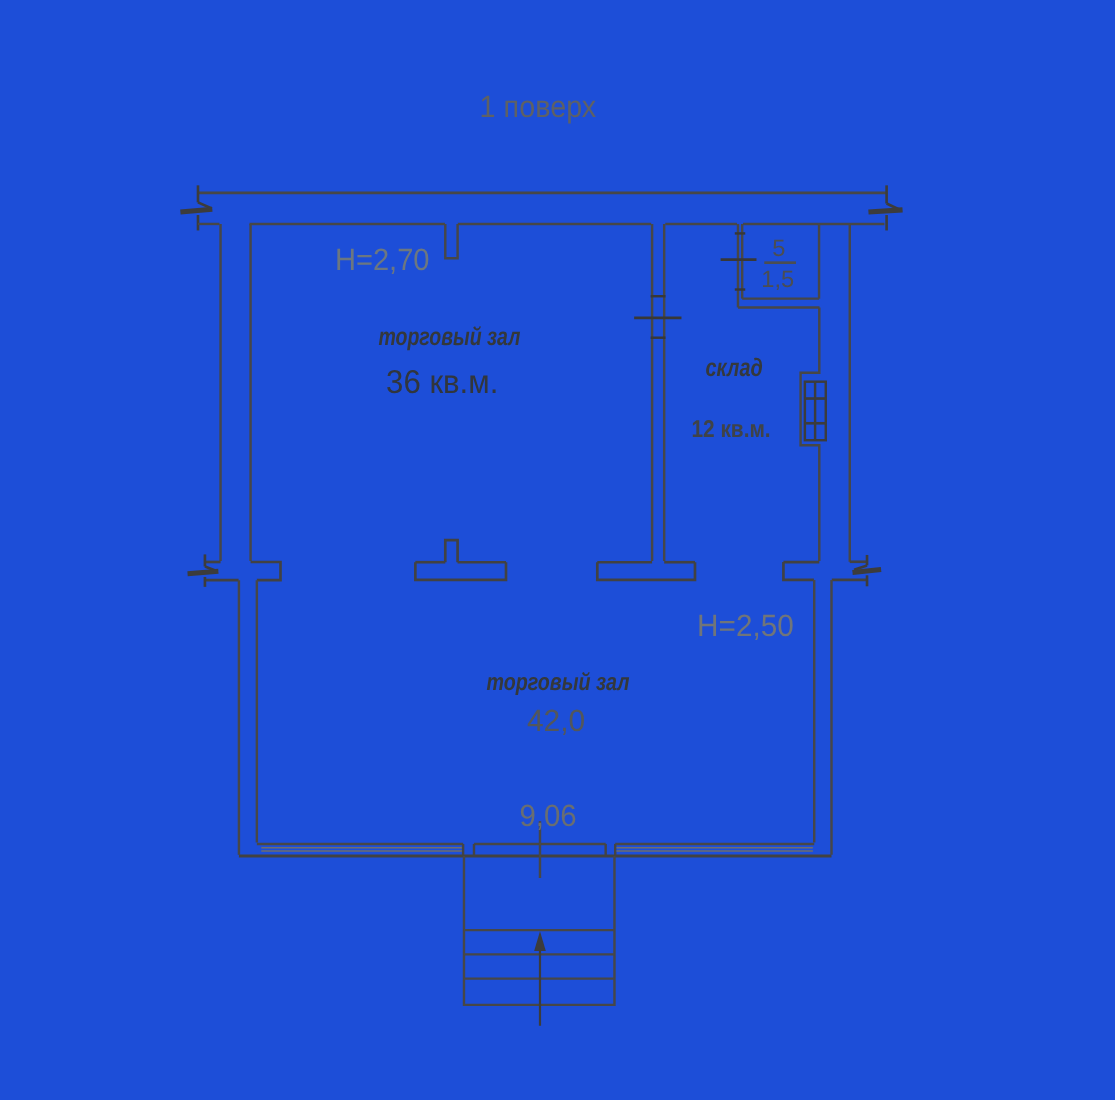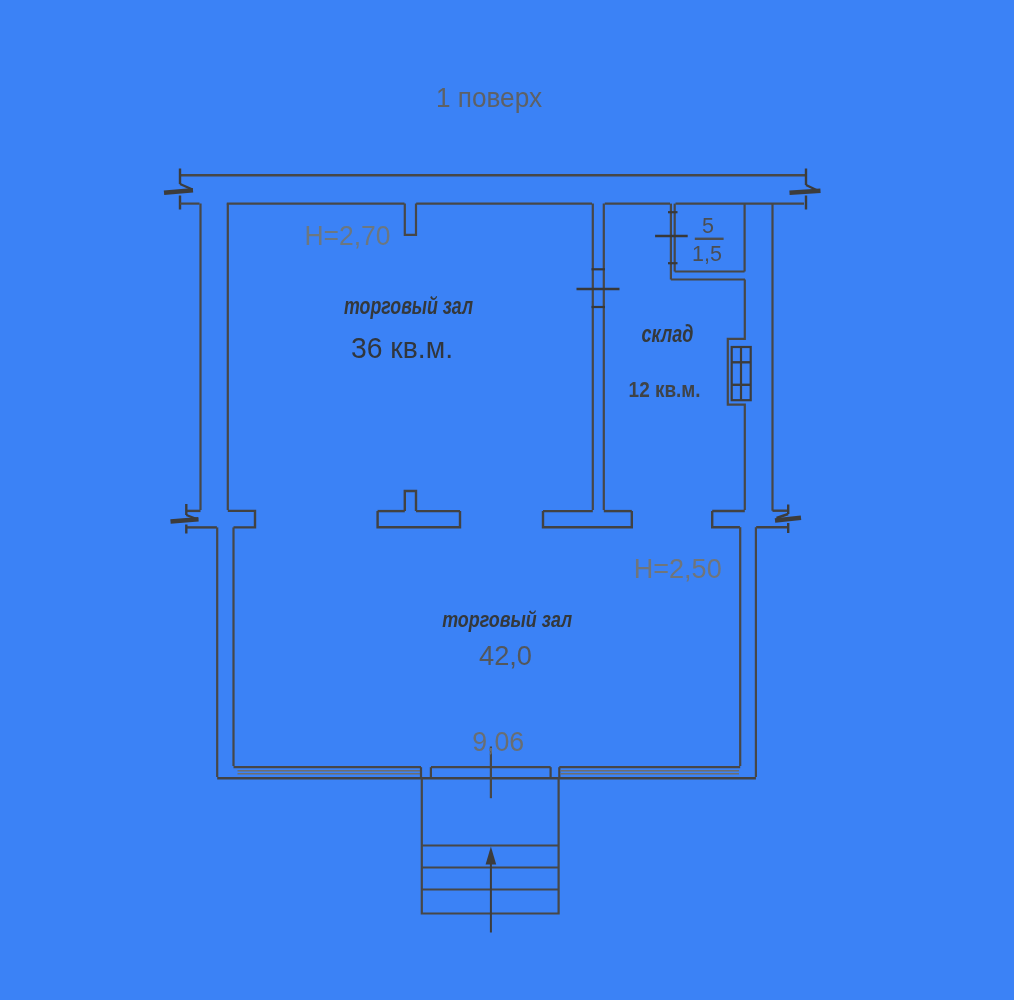--- a/index.html
+++ b/index.html
@@ -1,16 +1,16 @@
 <!DOCTYPE html>
 <html><head>
 <meta charset="utf-8">
 <style>
   html,body{margin:0;padding:0;background:#fdfdfd;}
-  .page{position:relative;width:1014px;height:1000px;background:#3b82f6;overflow:hidden;
+  .page{position:relative;width:1014px;height:1000px;background:#1d4ed8;overflow:hidden;
         font-family:"Liberation Sans", sans-serif;}
   svg{position:absolute;left:0;top:0;}
   text{font-family:"Liberation Sans", sans-serif;}
 </style>
 </head>
 <body>
 <div class="page">
 <svg width="1014" height="1000" viewBox="0 0 1014 1000">
 
   <text x="489" y="106.5" font-size="28" fill="#5e6165" text-anchor="middle" textLength="106" lengthAdjust="spacingAndGlyphs">1 поверх</text>

